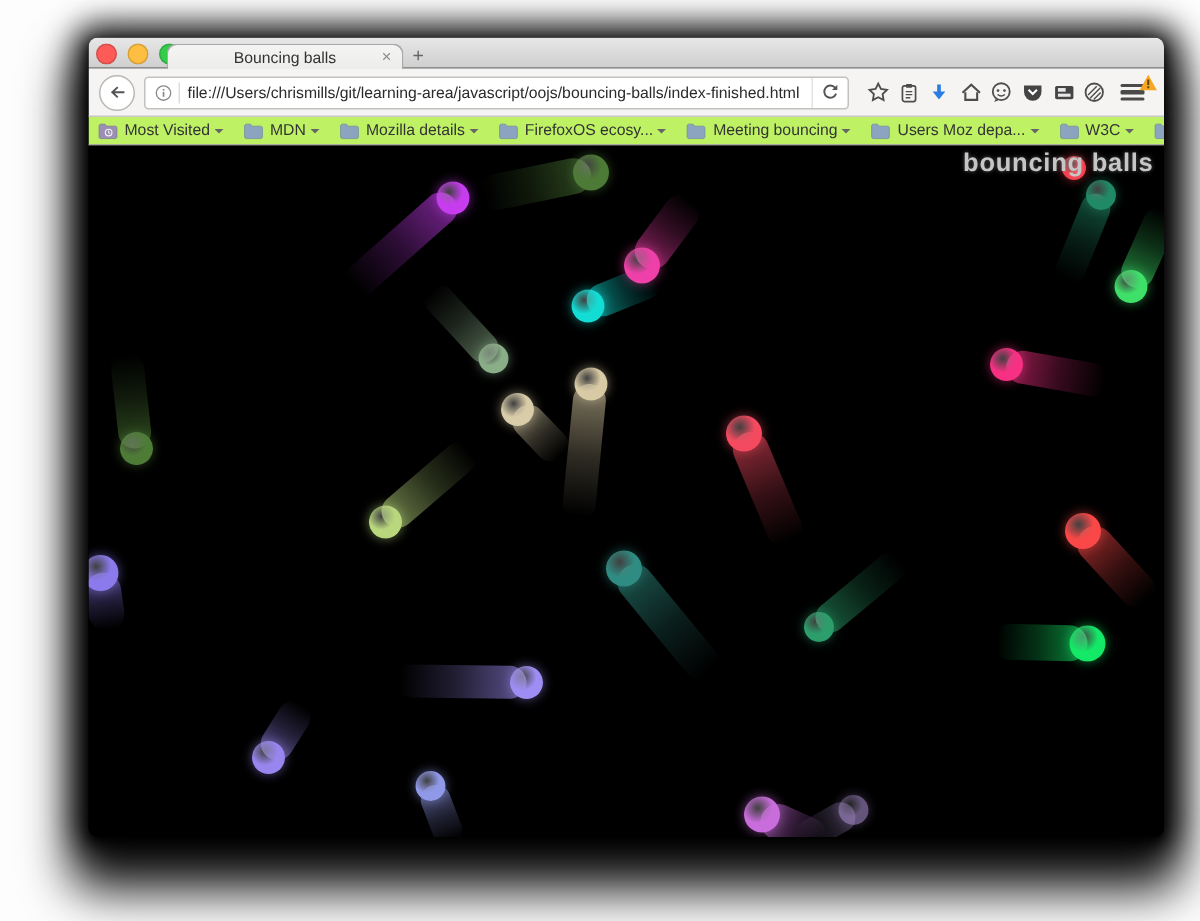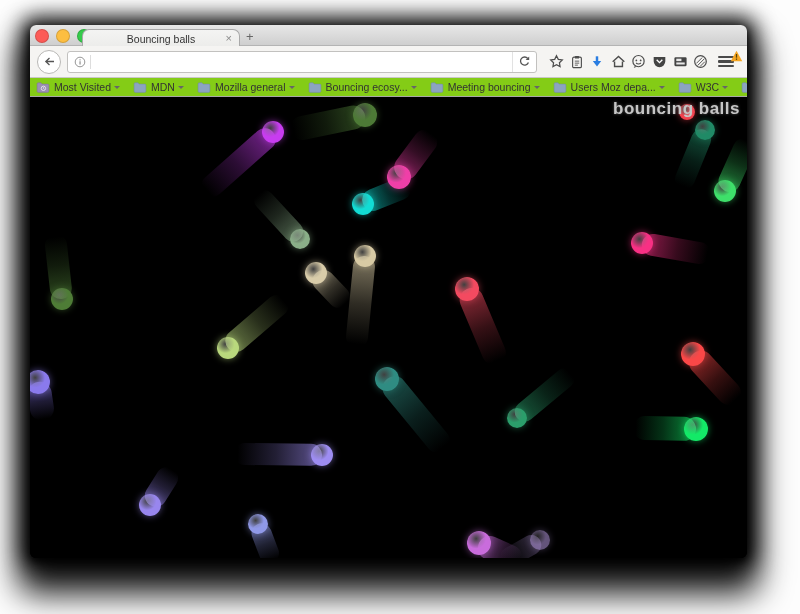--- a/index.html
+++ b/index.html
@@ -1,18 +1,18 @@
 <!DOCTYPE html>
 <html><head>
 <meta charset="utf-8">
 <style>
   html,body{margin:0;padding:0;}
   body{font-family:"Liberation Sans","DejaVu Sans",sans-serif;background:#fff;}
   .stage{position:relative;width:800px;height:614px;background:#fdfdfd;overflow:hidden;}
-  .window{position:absolute;left:30px;top:25px;width:717px;height:533px;border-radius:6px;
+  .window{position:absolute;left:59px;top:25px;width:717px;height:533px;border-radius:6px;
     background:#000;overflow:hidden;
     box-shadow:0 3px 8px rgba(0,0,0,.92),0 0 20px 9px rgba(0,0,0,.85),0 24px 32px 12px rgba(0,0,0,.9);}
   
   .titlebar{position:relative;height:20px;background:linear-gradient(#e7e7e7,#cfcfcf);border-bottom:1px solid #b4b4b4;}
   .lights{position:absolute;left:5px;top:4px;display:flex;gap:7px;}
   .light{width:12px;height:12px;border-radius:50%;border:0.5px solid rgba(0,0,0,.15);}
   .tab{position:absolute;left:52px;top:4px;width:156px;height:17px;background:linear-gradient(#f4f4f3,#ececea);
     border:1px solid #a9a9a9;border-bottom:none;border-radius:7px 7px 0 0;display:flex;align-items:center;justify-content:center;}
   .tab-label{font-size:10.5px;color:#333;}
   .tab-close{position:absolute;right:7px;top:1px;font-size:11px;color:#8a8a8a;line-height:15px;cursor:default;}
@@ -24,21 +24,21 @@
   .urlbar .info{padding:0 4px 0 6px;display:flex;align-items:center;}
   .urlbar .sep{width:1px;height:14px;background:#ddd;margin-right:5px;flex:none;}
   .url-text{font-size:10.5px;color:#2b2b2b;white-space:nowrap;overflow:hidden;flex:1;}
   .urlbar .reload{margin-left:auto;padding:0 5px;border-left:1px solid #e2e2e2;display:flex;align-items:center;height:100%;}
   .nav-icons{display:flex;align-items:center;justify-content:space-between;flex:1;padding:0 4px 0 10px;}
   .nav-icon{display:flex;align-items:center;justify-content:center;width:18px;height:18px;}
   .menubtn{position:relative;width:22px;height:18px;display:flex;flex-direction:column;justify-content:center;gap:2.5px;flex:none;margin-left:4px;}
   .menubtn .bar{height:2.2px;background:#4a4a4a;border-radius:1px;width:16px;}
   .warnbadge{position:absolute;right:-3px;top:-5px;}
   
-  .bookmarks{height:19px;background:#84cc16;border-bottom:1px solid #a8a8a6;display:flex;align-items:center;padding:0 6px;box-sizing:border-box;overflow:hidden;}
+  .bookmarks{height:19px;background:#bef264;border-bottom:1px solid #a8a8a6;display:flex;align-items:center;padding:0 6px;box-sizing:border-box;overflow:hidden;}
   .bm-item{display:flex;align-items:center;margin-right:13px;flex:none;}
   .bm-item .lbl{font-size:10.5px;color:#333;margin-left:4px;white-space:nowrap;}
   .caret{width:0;height:0;border-left:3px solid transparent;border-right:3px solid transparent;border-top:3.5px solid #666;margin-left:3px;}
   
   .viewport{position:relative;height:462px;background:#000;overflow:hidden;}
   .page-title{position:absolute;top:2px;right:7px;z-index:3;font-size:17px;font-weight:bold;color:#c6c6c6;letter-spacing:.5px;text-shadow:0 0 3px rgba(200,200,200,.45);}
   .trail{position:absolute;transform-origin:left center;z-index:1;}
   .ball{position:absolute;border-radius:50%;z-index:2;}
 </style>
 </head>
@@ -68,20 +68,21 @@
       </div>
       <div class="urlbar">
         <span class="info">
           <svg width="12" height="12" viewBox="0 0 16 16">
               <circle cx="8" cy="8" r="6.4" fill="none" stroke="#8a8a8a" stroke-width="1.2"></circle>
               <rect x="7.3" y="7" width="1.5" height="4.4" fill="#8a8a8a"></rect>
               <rect x="7.3" y="4.4" width="1.5" height="1.5" fill="#8a8a8a"></rect>
             </svg>
         </span>
         <span class="sep"></span>
+        <span class="url-text">file:///Users/chrismills/git/learning-area/javascript/oojs/bouncing-balls/index-finished.html</span>
         <span class="reload">
           <svg width="13" height="13" viewBox="0 0 16 16">
               <path d="M12.8 9.2A5 5 0 1 1 12 4.3" fill="none" stroke="#555" stroke-width="1.6"></path>
               <path d="M13.8 1.8v4.4H9.4z" fill="#555"></path>
             </svg>
         </span>
       </div>
       <div class="nav-icons" id="nav-icons">
           <span class="nav-icon">
             <svg width="15" height="15" viewBox="0 0 16 16">
@@ -171,30 +172,30 @@
             </span>
             <span class="lbl">MDN</span>
             <span class="caret"></span>
           </span>
           <span class="bm-item">
             <span style="display: flex;">
               <svg width="14" height="11" viewBox="0 0 16 13">
                 <path d="M1 2.3C1 1.5 1.6.9 2.4.9h3.2l1.4 1.6h6.6c.8 0 1.4.6 1.4 1.4v7c0 .8-.6 1.4-1.4 1.4H2.4C1.6 12.3 1 11.7 1 10.9z" fill="#8ca4c0" stroke="#7089a6" stroke-width=".6"></path>
               </svg>
             </span>
-            <span class="lbl">Mozilla general</span>
-            <span class="caret"></span>
-          </span>
-          <span class="bm-item">
-            <span style="display: flex;">
-              <svg width="14" height="11" viewBox="0 0 16 13">
-                <path d="M1 2.3C1 1.5 1.6.9 2.4.9h3.2l1.4 1.6h6.6c.8 0 1.4.6 1.4 1.4v7c0 .8-.6 1.4-1.4 1.4H2.4C1.6 12.3 1 11.7 1 10.9z" fill="#8ca4c0" stroke="#7089a6" stroke-width=".6"></path>
-              </svg>
-            </span>
-            <span class="lbl">Bouncing ecosy...</span>
+            <span class="lbl">Mozilla details</span>
+            <span class="caret"></span>
+          </span>
+          <span class="bm-item">
+            <span style="display: flex;">
+              <svg width="14" height="11" viewBox="0 0 16 13">
+                <path d="M1 2.3C1 1.5 1.6.9 2.4.9h3.2l1.4 1.6h6.6c.8 0 1.4.6 1.4 1.4v7c0 .8-.6 1.4-1.4 1.4H2.4C1.6 12.3 1 11.7 1 10.9z" fill="#8ca4c0" stroke="#7089a6" stroke-width=".6"></path>
+              </svg>
+            </span>
+            <span class="lbl">FirefoxOS ecosy...</span>
             <span class="caret"></span>
           </span>
           <span class="bm-item">
             <span style="display: flex;">
               <svg width="14" height="11" viewBox="0 0 16 13">
                 <path d="M1 2.3C1 1.5 1.6.9 2.4.9h3.2l1.4 1.6h6.6c.8 0 1.4.6 1.4 1.4v7c0 .8-.6 1.4-1.4 1.4H2.4C1.6 12.3 1 11.7 1 10.9z" fill="#8ca4c0" stroke="#7089a6" stroke-width=".6"></path>
               </svg>
             </span>
             <span class="lbl">Meeting bouncing</span>
             <span class="caret"></span>

